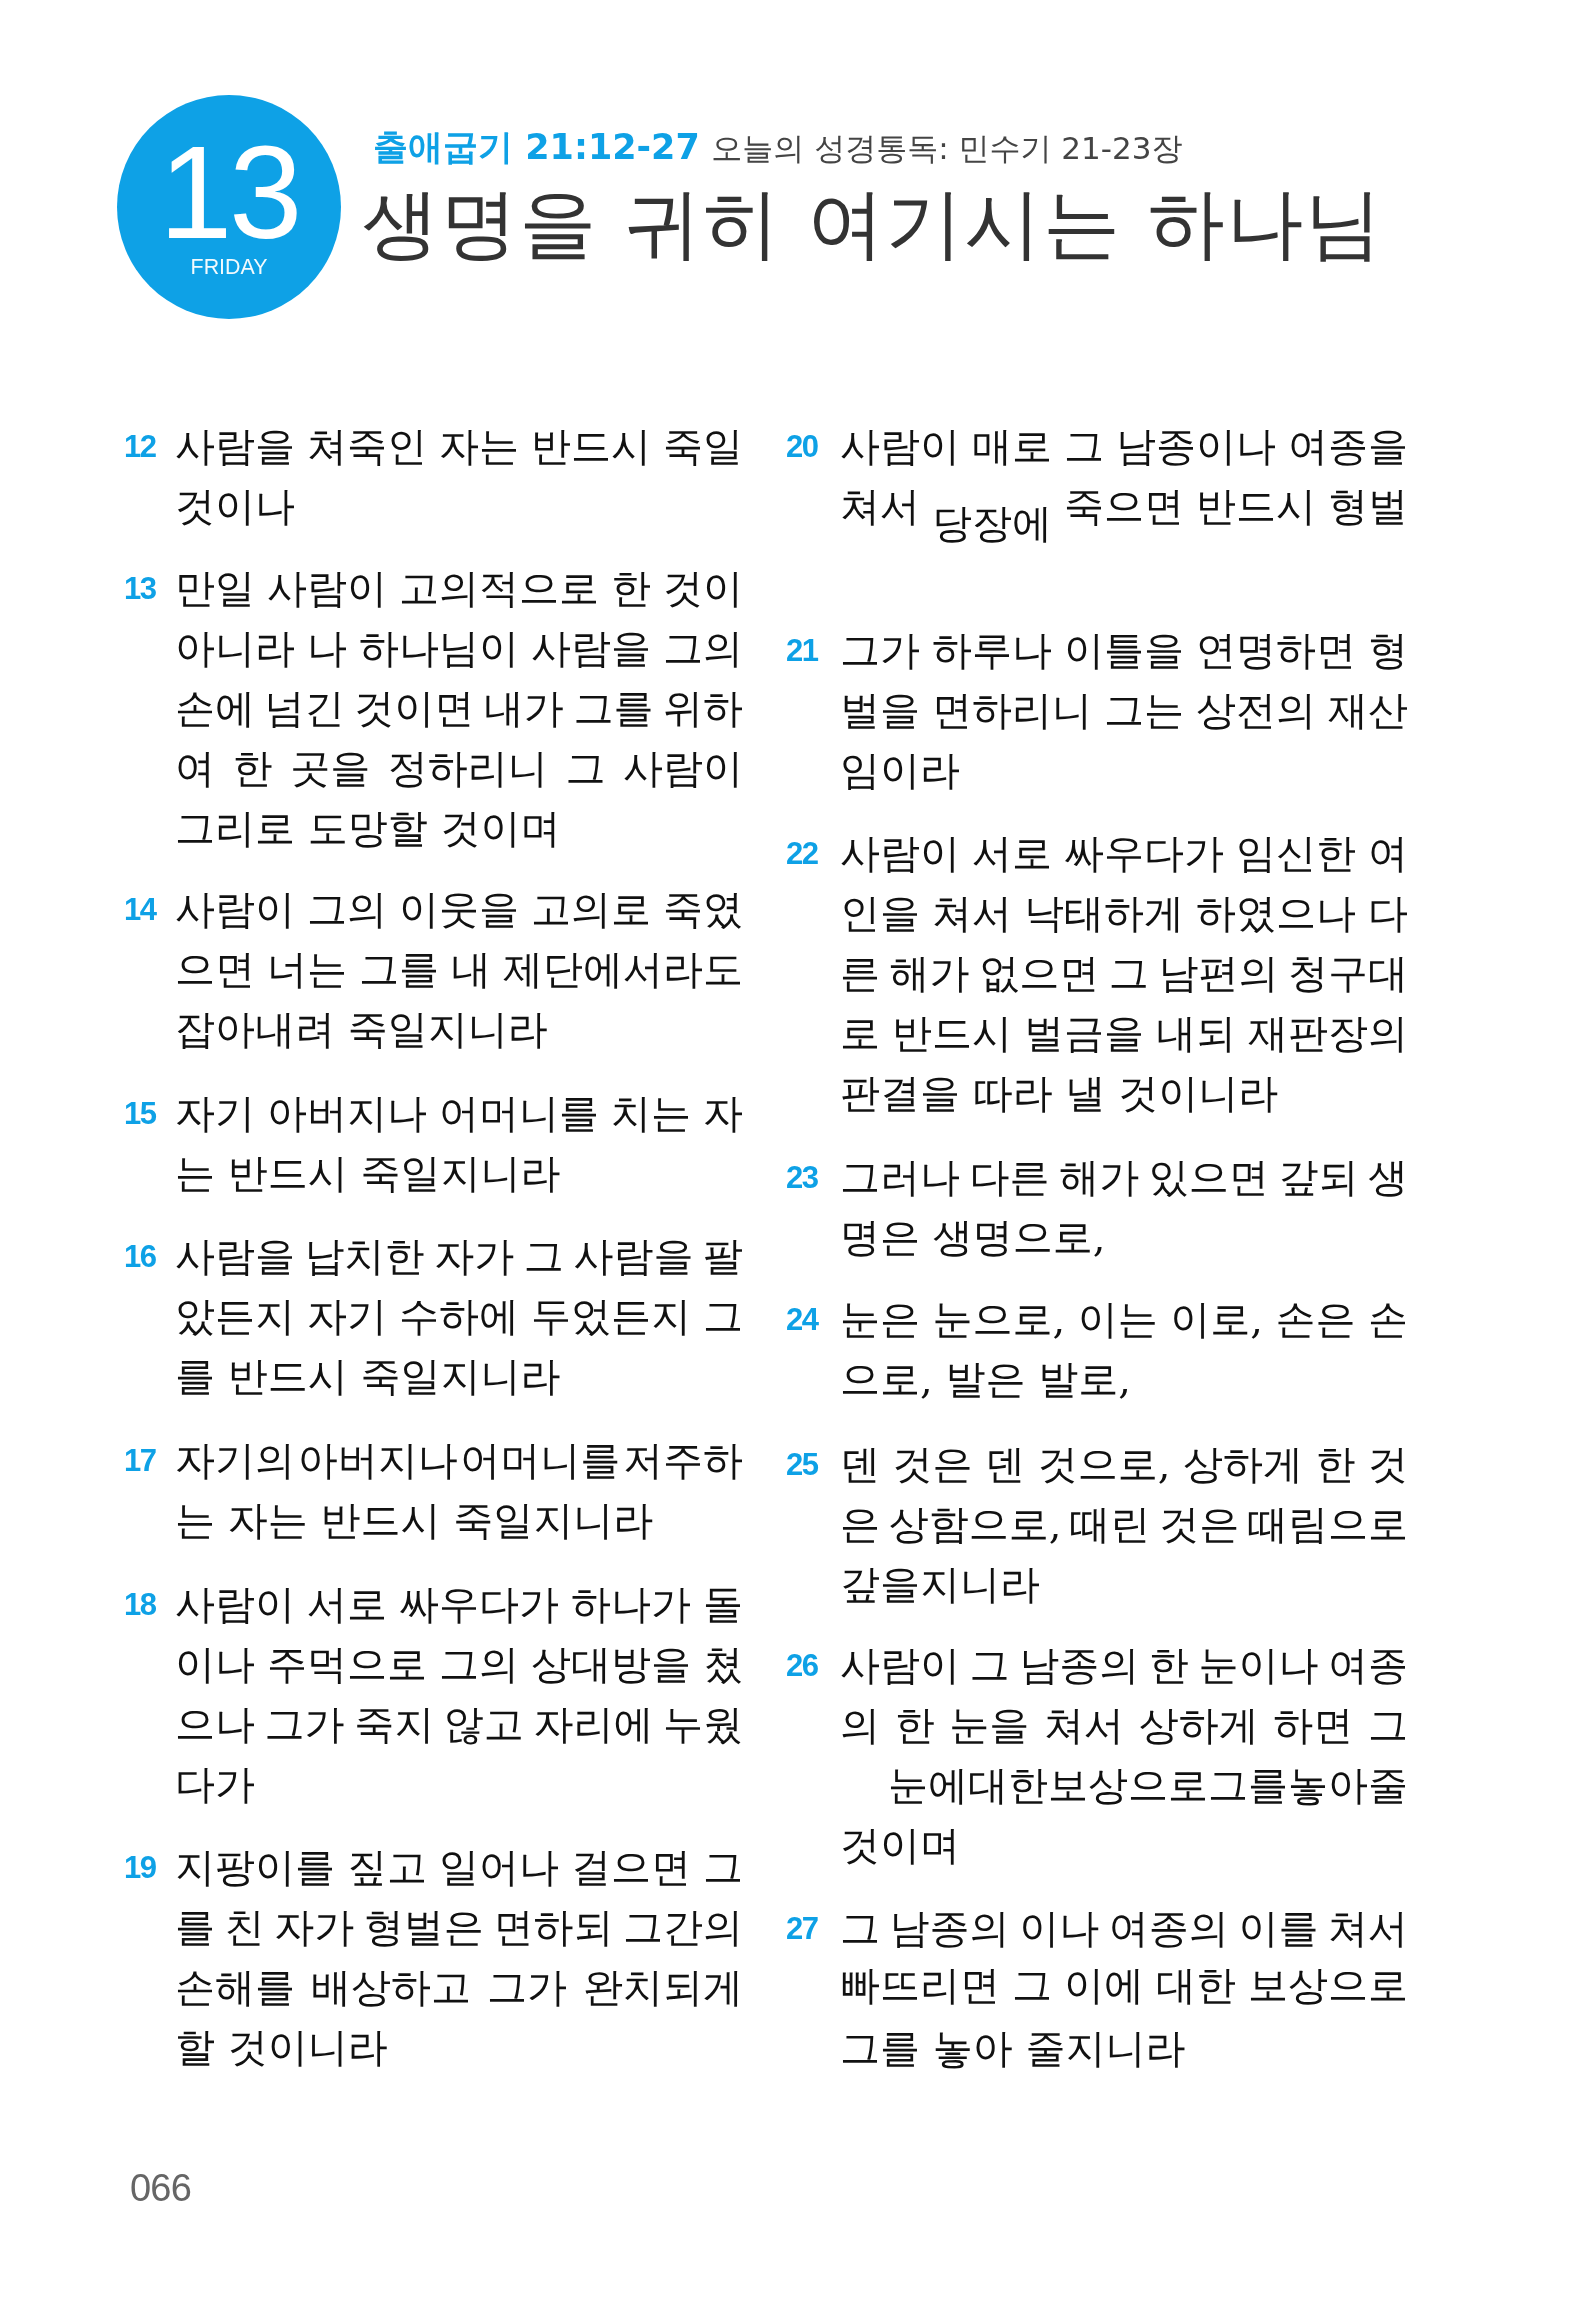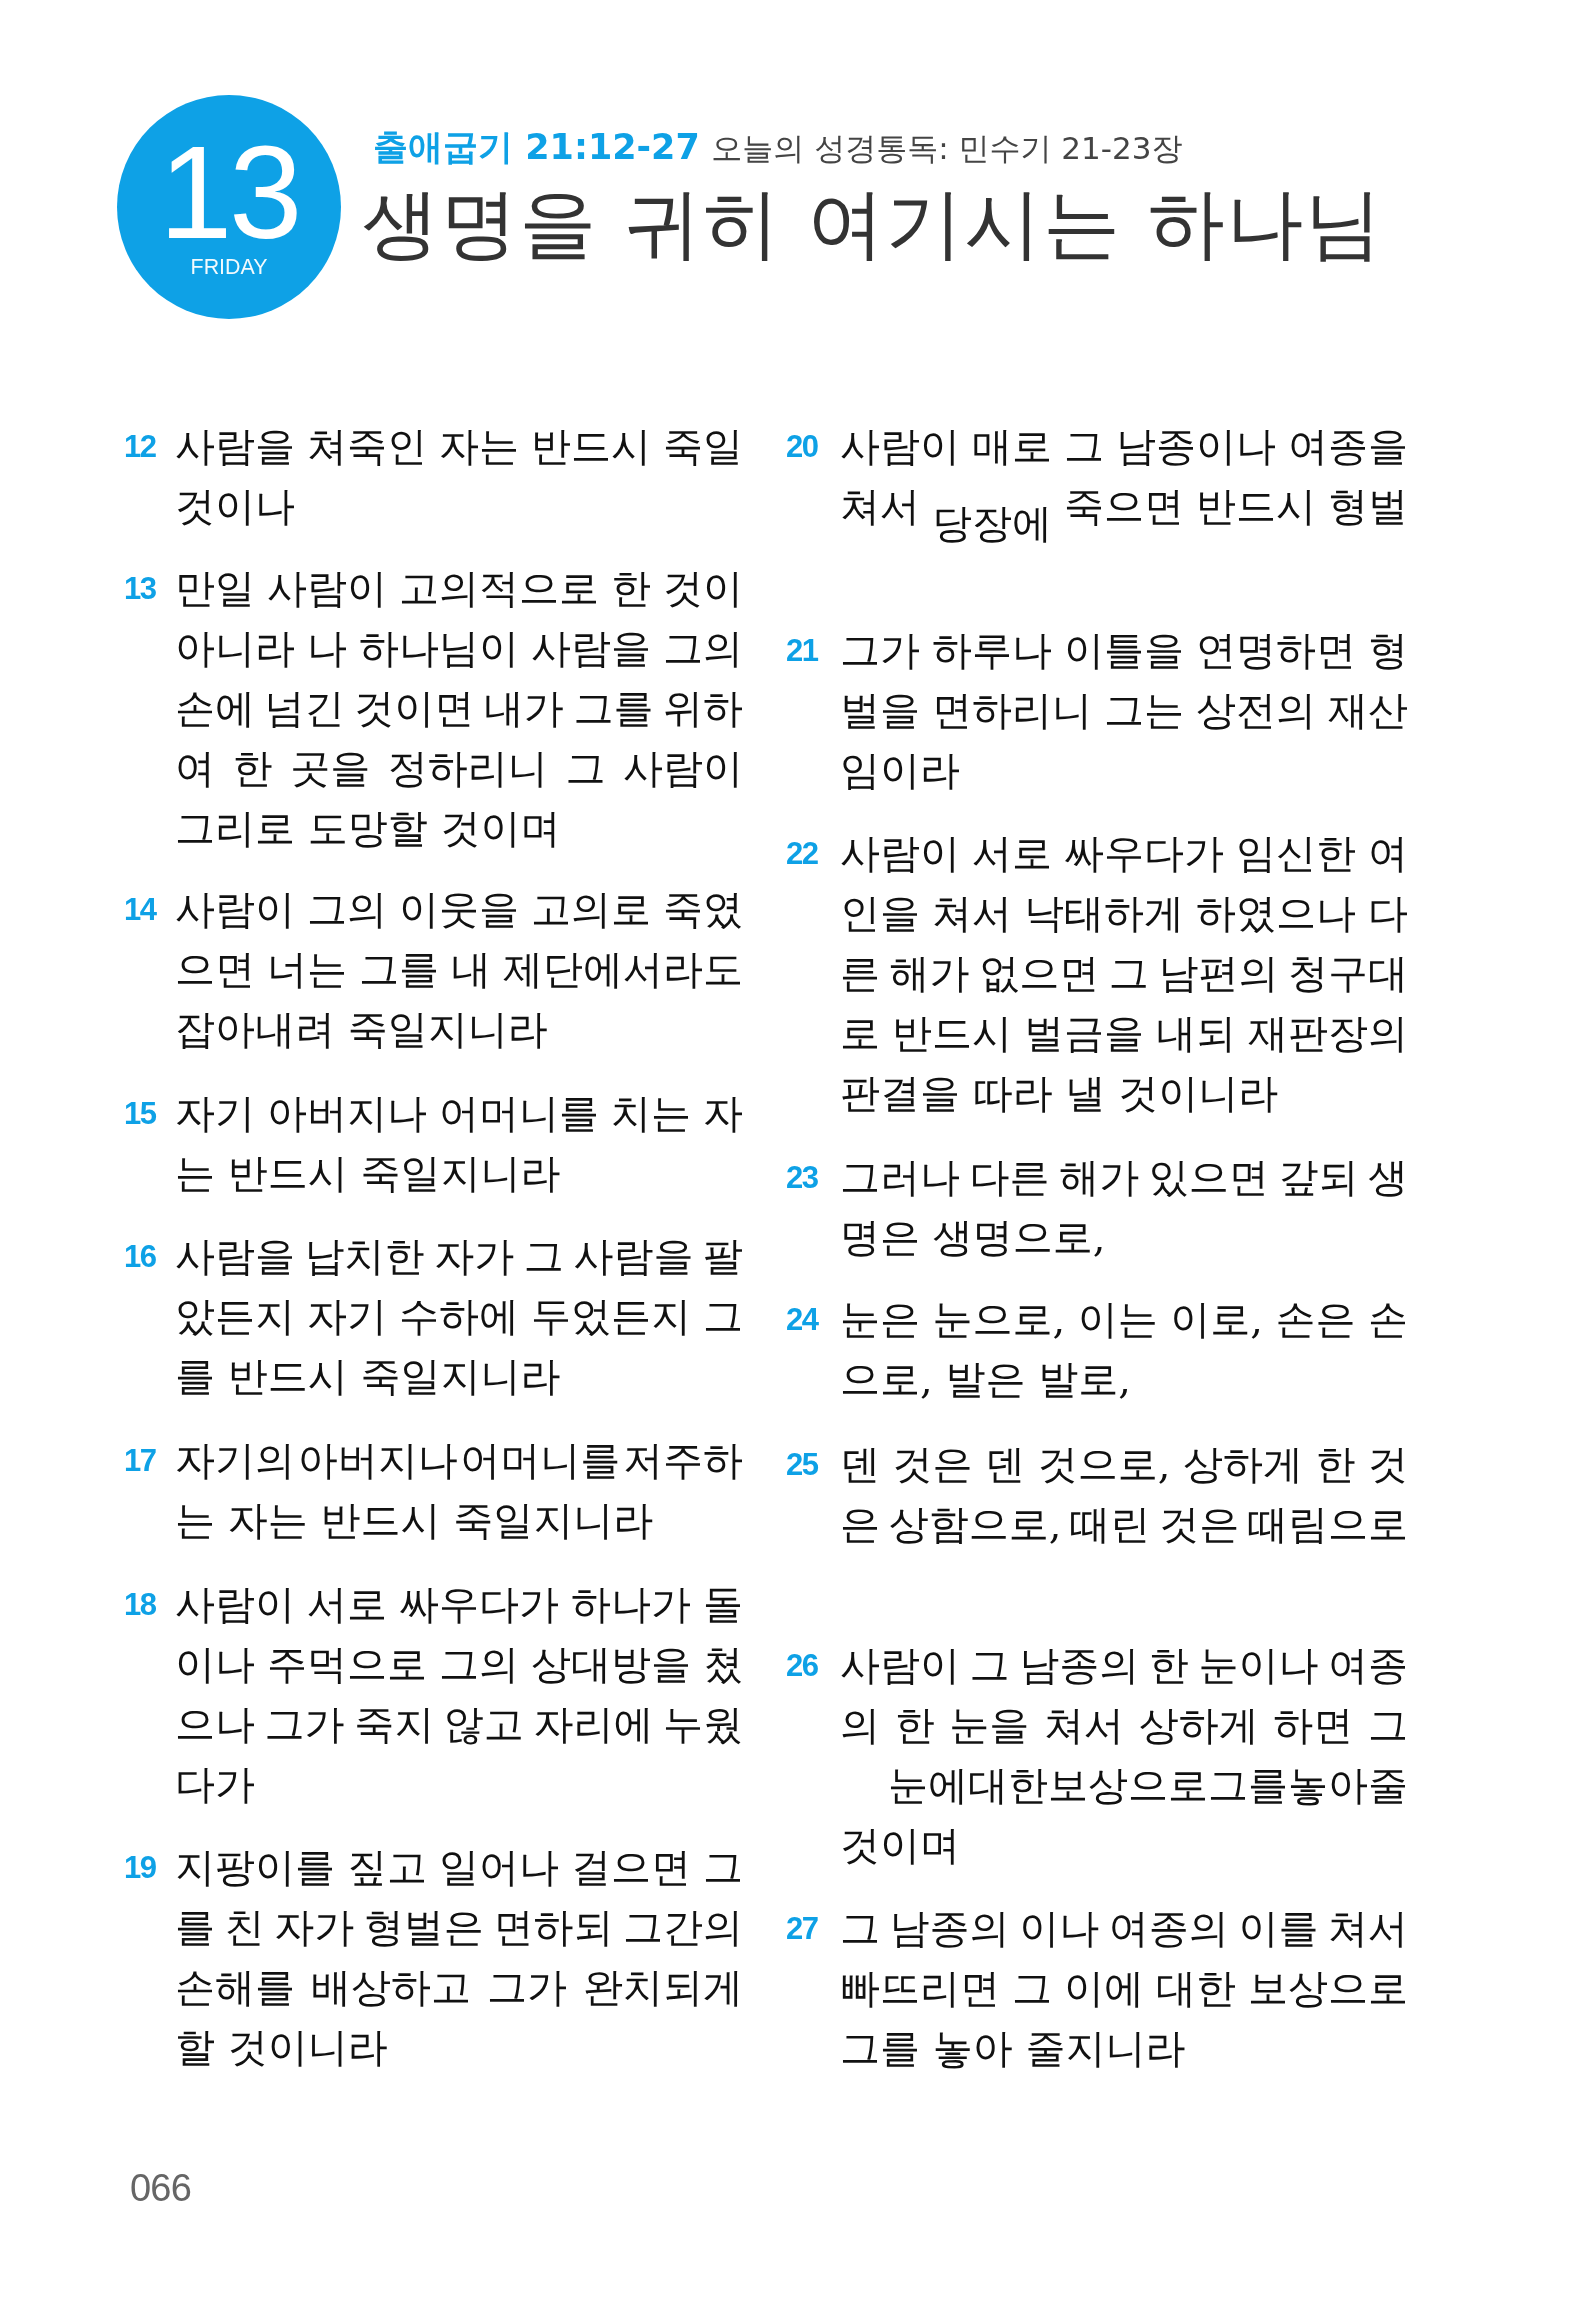--- a/index.html
+++ b/index.html
@@ -332,20 +332,21 @@
           <span style="white-space: nowrap;">한</span>
           <span style="white-space: nowrap;">것</span>
         </span>
         <span class="verse-line" style="display: flex; justify-content: space-between; width: 568px;">
           <span style="white-space: nowrap;">은</span>
           <span style="white-space: nowrap;">상함으로,</span>
           <span style="white-space: nowrap;">때린</span>
           <span style="white-space: nowrap;">것은</span>
           <span style="white-space: nowrap;">때림으로</span>
         </span>
+        <span class="verse-line last" style="display: block;">갚을지니라</span>
       </div>
     </div>
     <div class="verse" style="top: 1639px;">
       <div class="verse-num">26</div>
       <div class="verse-lines">
         <span class="verse-line" style="display: flex; justify-content: space-between; width: 568px;">
           <span style="white-space: nowrap;">사람이</span>
           <span style="white-space: nowrap;">그</span>
           <span style="white-space: nowrap;">남종의</span>
           <span style="white-space: nowrap;">한</span>
@@ -376,21 +377,21 @@
       <div class="verse-num">27</div>
       <div class="verse-lines">
         <span class="verse-line" style="display: flex; justify-content: space-between; width: 568px;">
           <span style="white-space: nowrap;">그</span>
           <span style="white-space: nowrap;">남종의</span>
           <span style="white-space: nowrap;">이나</span>
           <span style="white-space: nowrap;">여종의</span>
           <span style="white-space: nowrap;">이를</span>
           <span style="white-space: nowrap;">쳐서</span>
         </span>
-        <span class="verse-line" style="display: flex; justify-content: space-between; width: 568px;">
+        <span class="verse-line" style="display: flex; justify-content: space-between; width: 568px; font-family: Liberation Mono, monospace;">
           <span style="white-space: nowrap;">빠뜨리면</span>
           <span style="white-space: nowrap;">그</span>
           <span style="white-space: nowrap;">이에</span>
           <span style="white-space: nowrap;">대한</span>
           <span style="white-space: nowrap;">보상으로</span>
         </span>
         <span class="verse-line last" style="display: block;">그를 놓아 줄지니라</span>
       </div>
     </div>
   </div>

